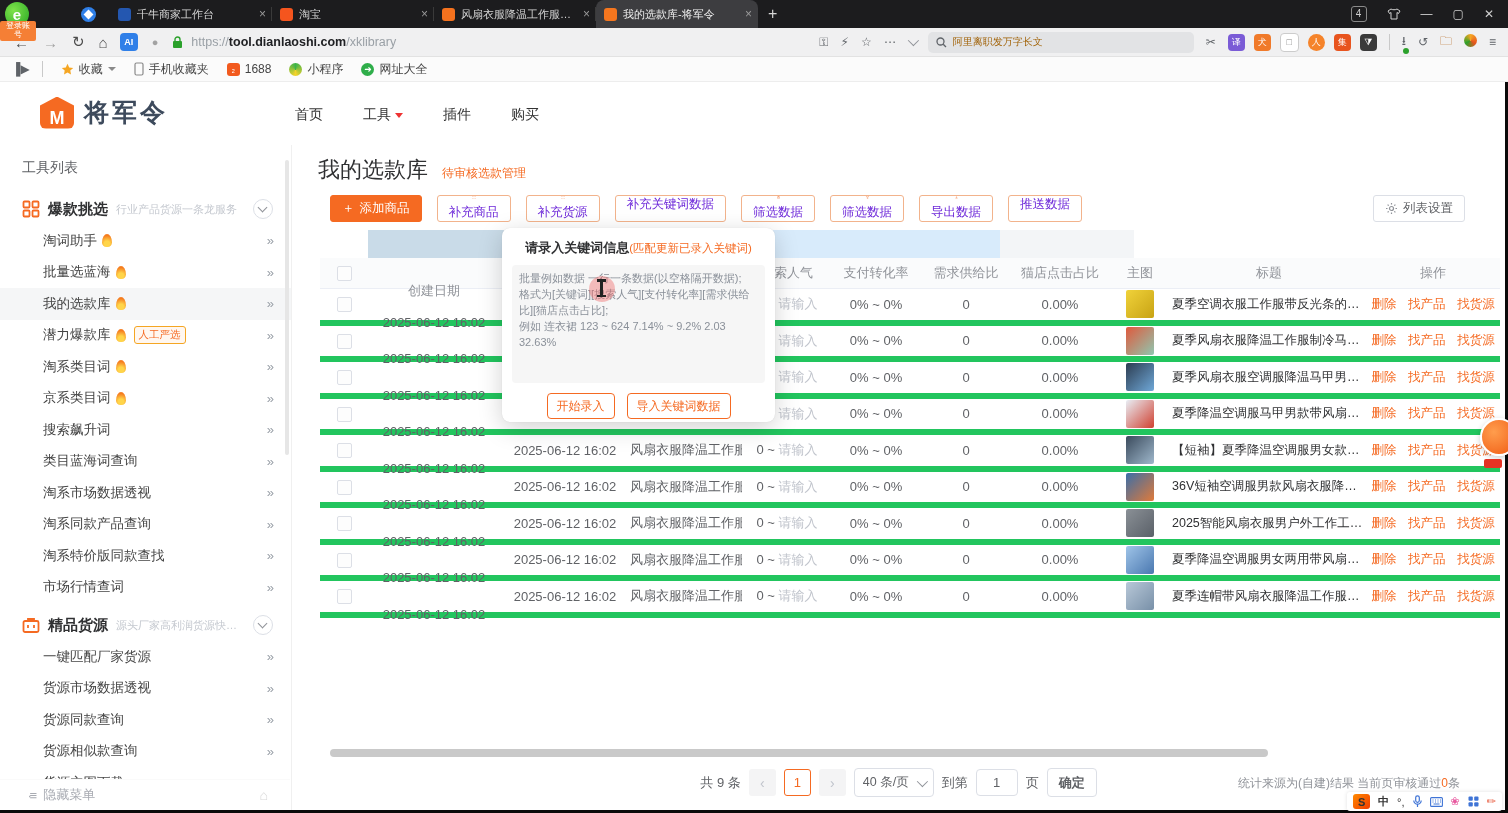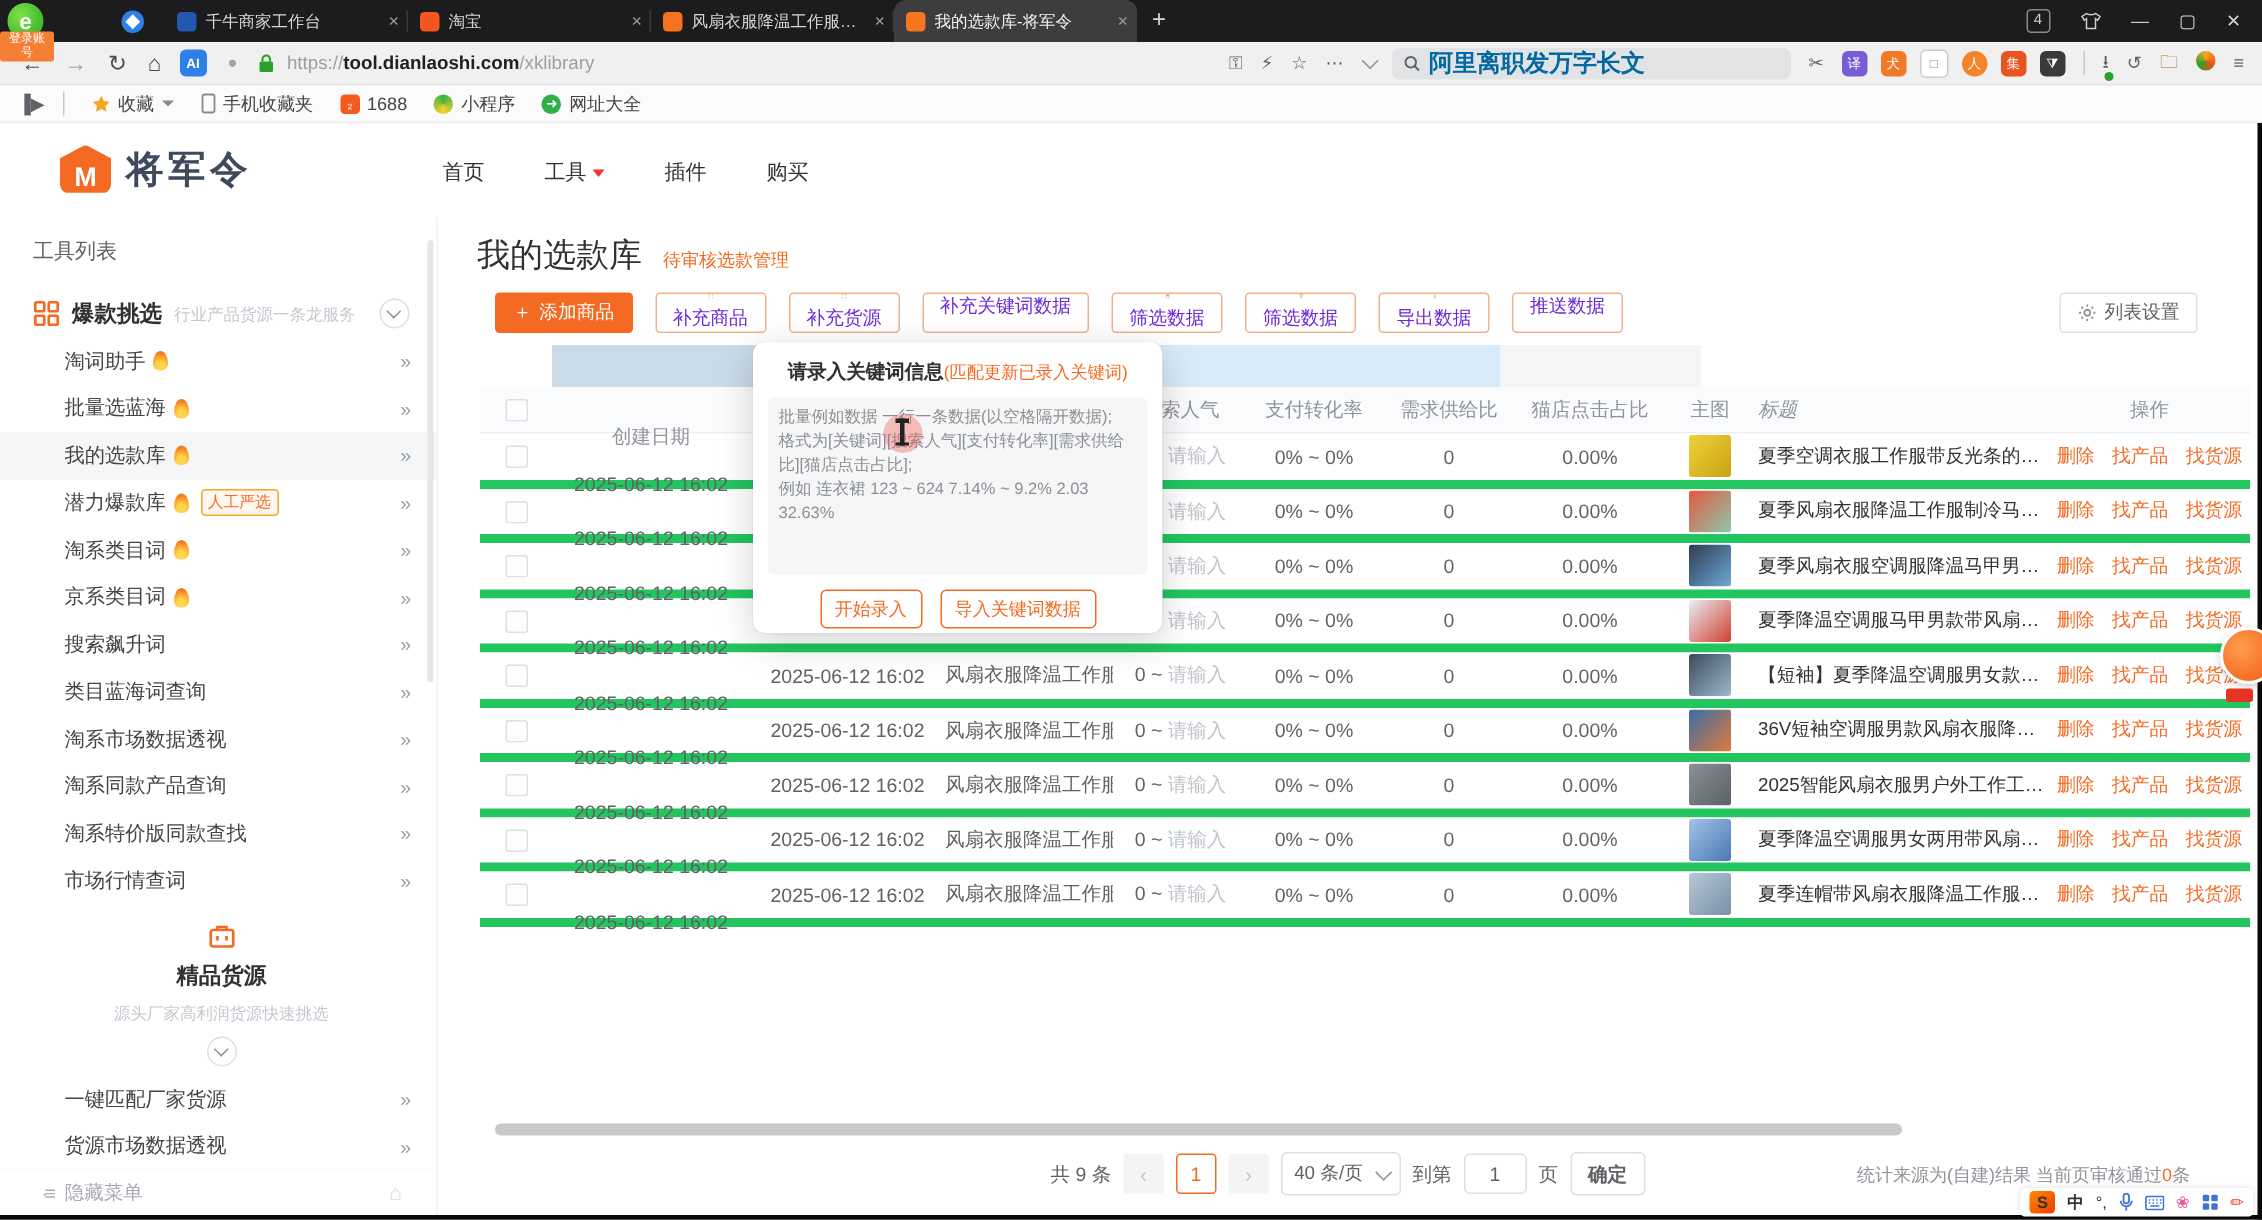--- a/index.html
+++ b/index.html
@@ -28,21 +28,21 @@
   .nav-ic{color:#4d4d4d;font-size:15px;margin-left:14px;}
   .nav-ic.dim{color:#a2a2a2;}
   .ai-badge{width:18px;height:18px;border-radius:4px;background:#2f7fe8;color:#fff;font-size:9px;font-weight:bold;
     display:flex;align-items:center;justify-content:center;margin-left:12px;}
   .lock{margin-left:14px;display:inline-block;}
   .url{margin-left:8px;font-size:12.5px;color:#9aa0a6;}
   .url b{color:#202124;font-weight:bold;}
   .nav-right{margin-left:auto;display:flex;align-items:center;gap:12px;padding-right:12px;}
   .nav-mini{color:#5f6368;font-size:12px;}
   .searchbox{width:250px;height:21px;background:#e2e3e5;border-radius:5px;display:flex;align-items:center;padding:0 8px;gap:6px;}
-  .searchbox span{font-size:16px;color:#0369a1;font-weight:bold;}
+  .searchbox span{font-size:10px;color:#a16207;}
   .extrow{display:flex;align-items:center;gap:9px;}
   .ext{width:17px;height:17px;border-radius:4px;display:flex;align-items:center;justify-content:center;color:#fff;font-size:9px;}
   .divider-v{width:1px;height:16px;background:#c9c9c9;}
   .bookmarks{position:absolute;left:0;top:57px;right:0;height:25px;background:#fbfbfb;display:flex;align-items:center;
     font-size:12px;color:#444;border-bottom:1px solid #ededed;box-sizing:border-box;}
   .bm{display:flex;align-items:center;gap:5px;margin-left:18px;}
   .bm-ic{width:13px;height:13px;border-radius:3px;display:inline-flex;align-items:center;justify-content:center;font-size:9px;color:#fff;}
   .caret-d{width:0;height:0;border-left:4px solid transparent;border-right:4px solid transparent;border-top:4px solid #8a8a8a;display:inline-block;}
   
   .appheader{position:absolute;left:0;top:82px;right:3px;height:63px;background:#fff;}
@@ -95,21 +95,21 @@
   .gseg.s2 .glabel{margin-left:44px;color:#f56a22;font-weight:bold;font-size:13px;}
   .gseg.s3{width:258px;background:#d8ebfb;}
   .gseg.s4{width:134px;background:#f3f5f7;}
   .thead,.trow{display:flex;align-items:center;}
   .thead{height:30px;background:#fafbfc;color:#909399;border-bottom:1px solid #ebeef5;}
   .trow{height:30.5px;border-bottom:6px solid #22c55e;background:#fff;}
   .td,.th{box-sizing:border-box;text-align:center;overflow:hidden;white-space:nowrap;}
   .w-cb{width:48px;}.w-created{width:132px;margin-top:36px;}.w-updated{width:130px;}.w-keyword{width:112px;}
   .w-pop{width:90px;}.w-conv{width:88px;}.w-supply{width:92px;}.w-click{width:96px;}
   .w-thumb{width:64px;}.w-title{width:194px;text-align:left;}.w-ops{width:134px;}
-  .thead .w-title{font-style:italic;}
+  .thead .w-title{text-align:center;}
   .cb{display:inline-block;width:13px;height:13px;border:1px solid #dcdfe6;border-radius:2px;background:#fdfdfd;vertical-align:middle;}
   .ph{color:#c0c4cc;}
   .thumb{display:inline-block;width:28px;height:28px;border-radius:2px;vertical-align:middle;}
   .c-title{color:#303133;font-size:12.5px;text-overflow:ellipsis;}
   .ops a{color:#f56a22;text-decoration:none;font-size:12.5px;margin:0 4px;}
   
   .hscroll{position:absolute;left:38px;top:604px;width:938px;height:8px;background:#c9c9c9;border-radius:4px;}
   .pagination{position:absolute;left:0;right:0;top:623px;display:flex;justify-content:center;align-items:center;gap:8px;font-size:13px;color:#606266;}
   .pg-btn{width:27px;height:27px;border-radius:3px;background:#f4f4f5;color:#c0c4cc;display:flex;align-items:center;justify-content:center;font-size:14px;}
   .pg-cur{width:27px;height:27px;border-radius:3px;border:1px solid #f56a22;color:#f56a22;background:#fff;display:flex;align-items:center;justify-content:center;box-sizing:border-box;}
@@ -383,21 +383,21 @@
           <span class="side-arrow">»</span>
         </div>
 
         <div class="side-item">
           <span class="side-label">市场行情查词</span>
 
           <span class="side-arrow">»</span>
         </div>
       </div>
 
-    <div class="section-head" style="margin-top:6px;flex-direction:column;">
+    <div class="section-head" style="margin-top:6px;">
       <svg width="18" height="18" viewBox="0 0 18 18">
           <g fill="none" stroke="#f56a22" stroke-width="1.8">
             <rect x="1.5" y="5" width="15" height="11" rx="1.5"></rect>
             <path d="M6 5 V3 h6 v2"></path>
             <line x1="6" y1="9" x2="6" y2="12"></line>
             <line x1="12" y1="9" x2="12" y2="12"></line>
           </g>
         </svg>
       <span class="section-name">精品货源</span>
       <span class="section-desc">源头厂家高利润货源快速挑选</span>

